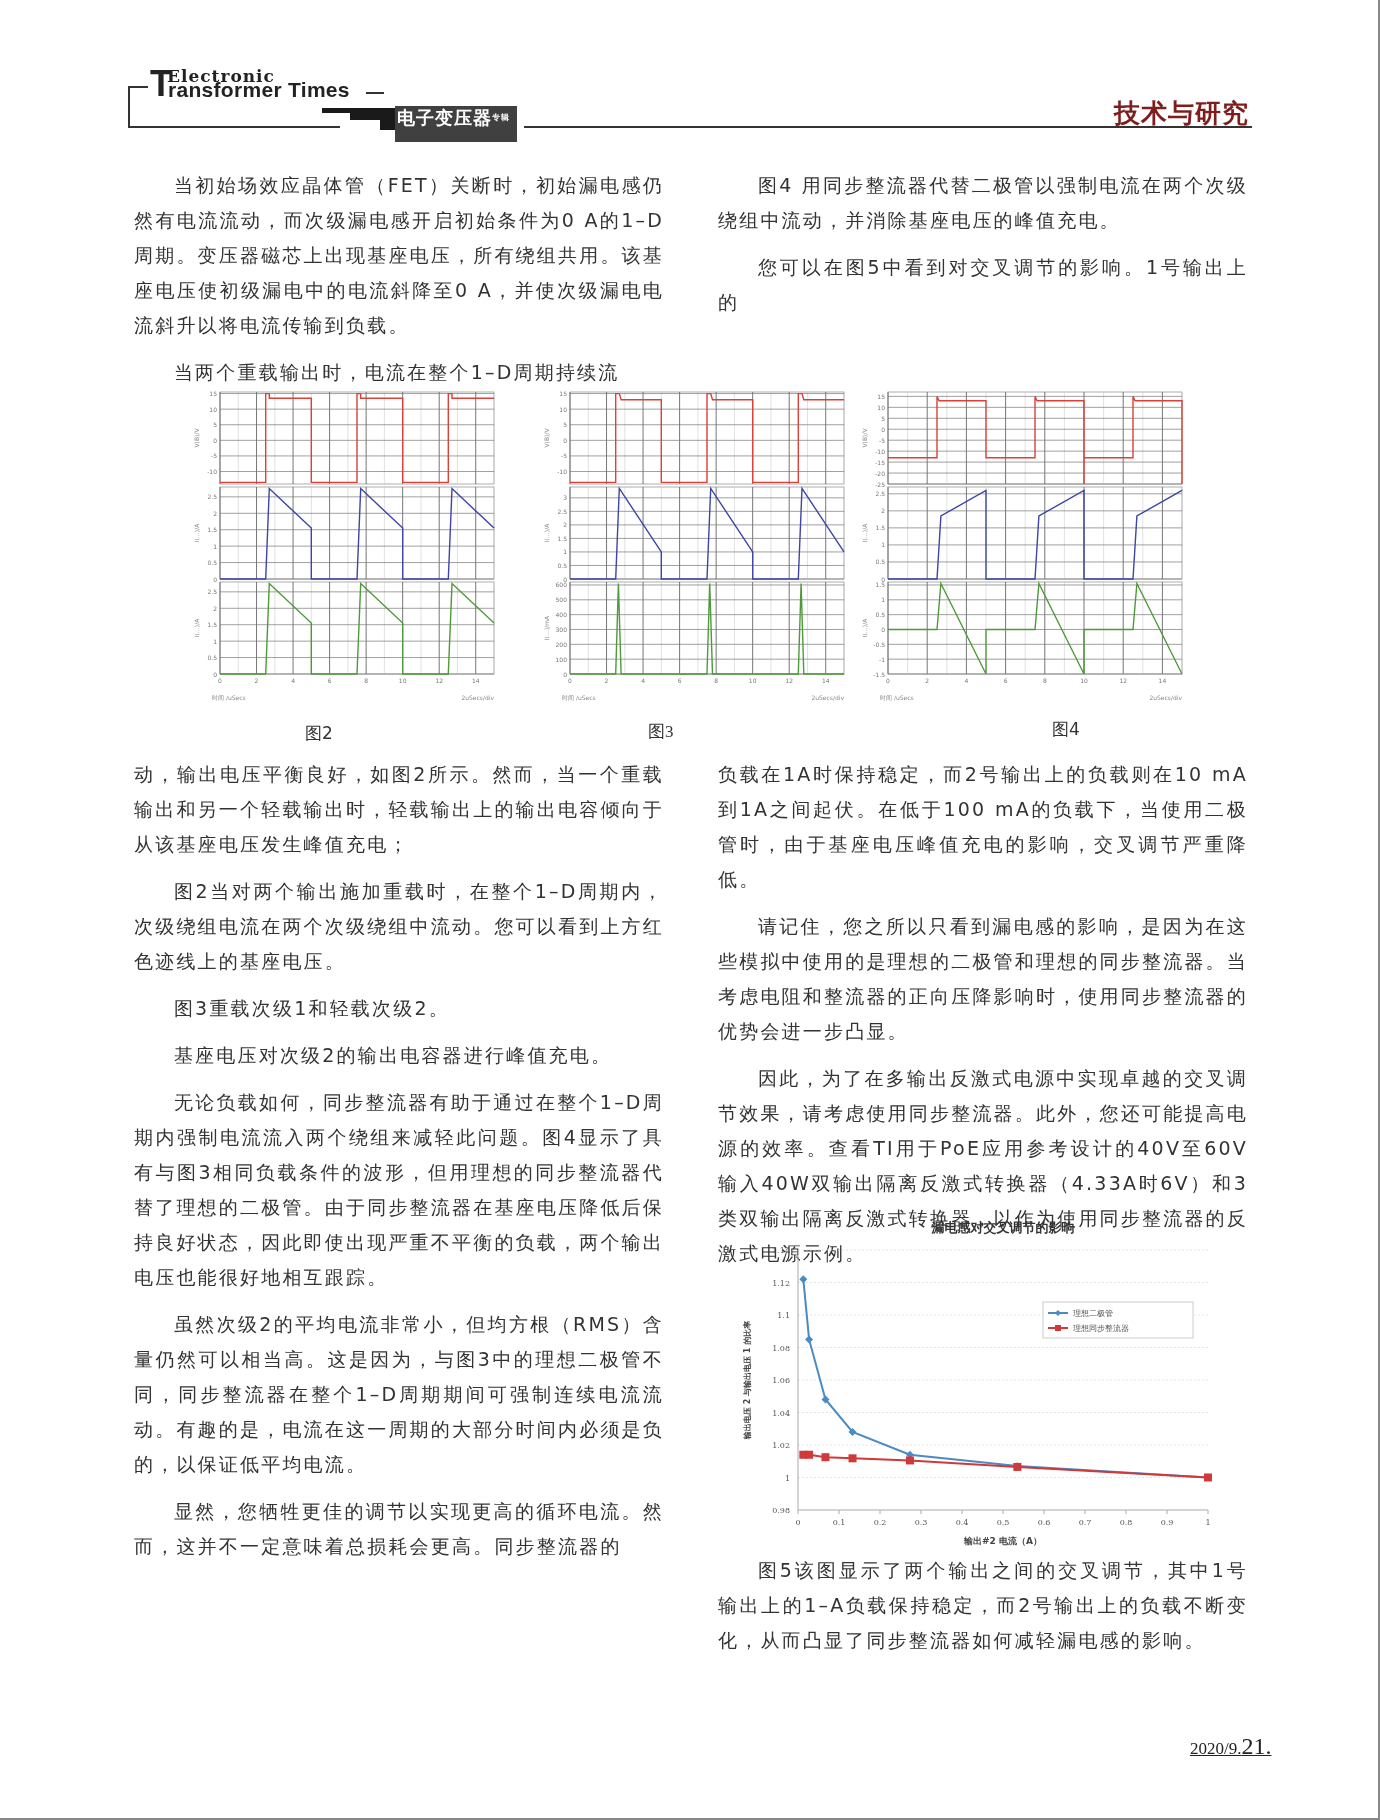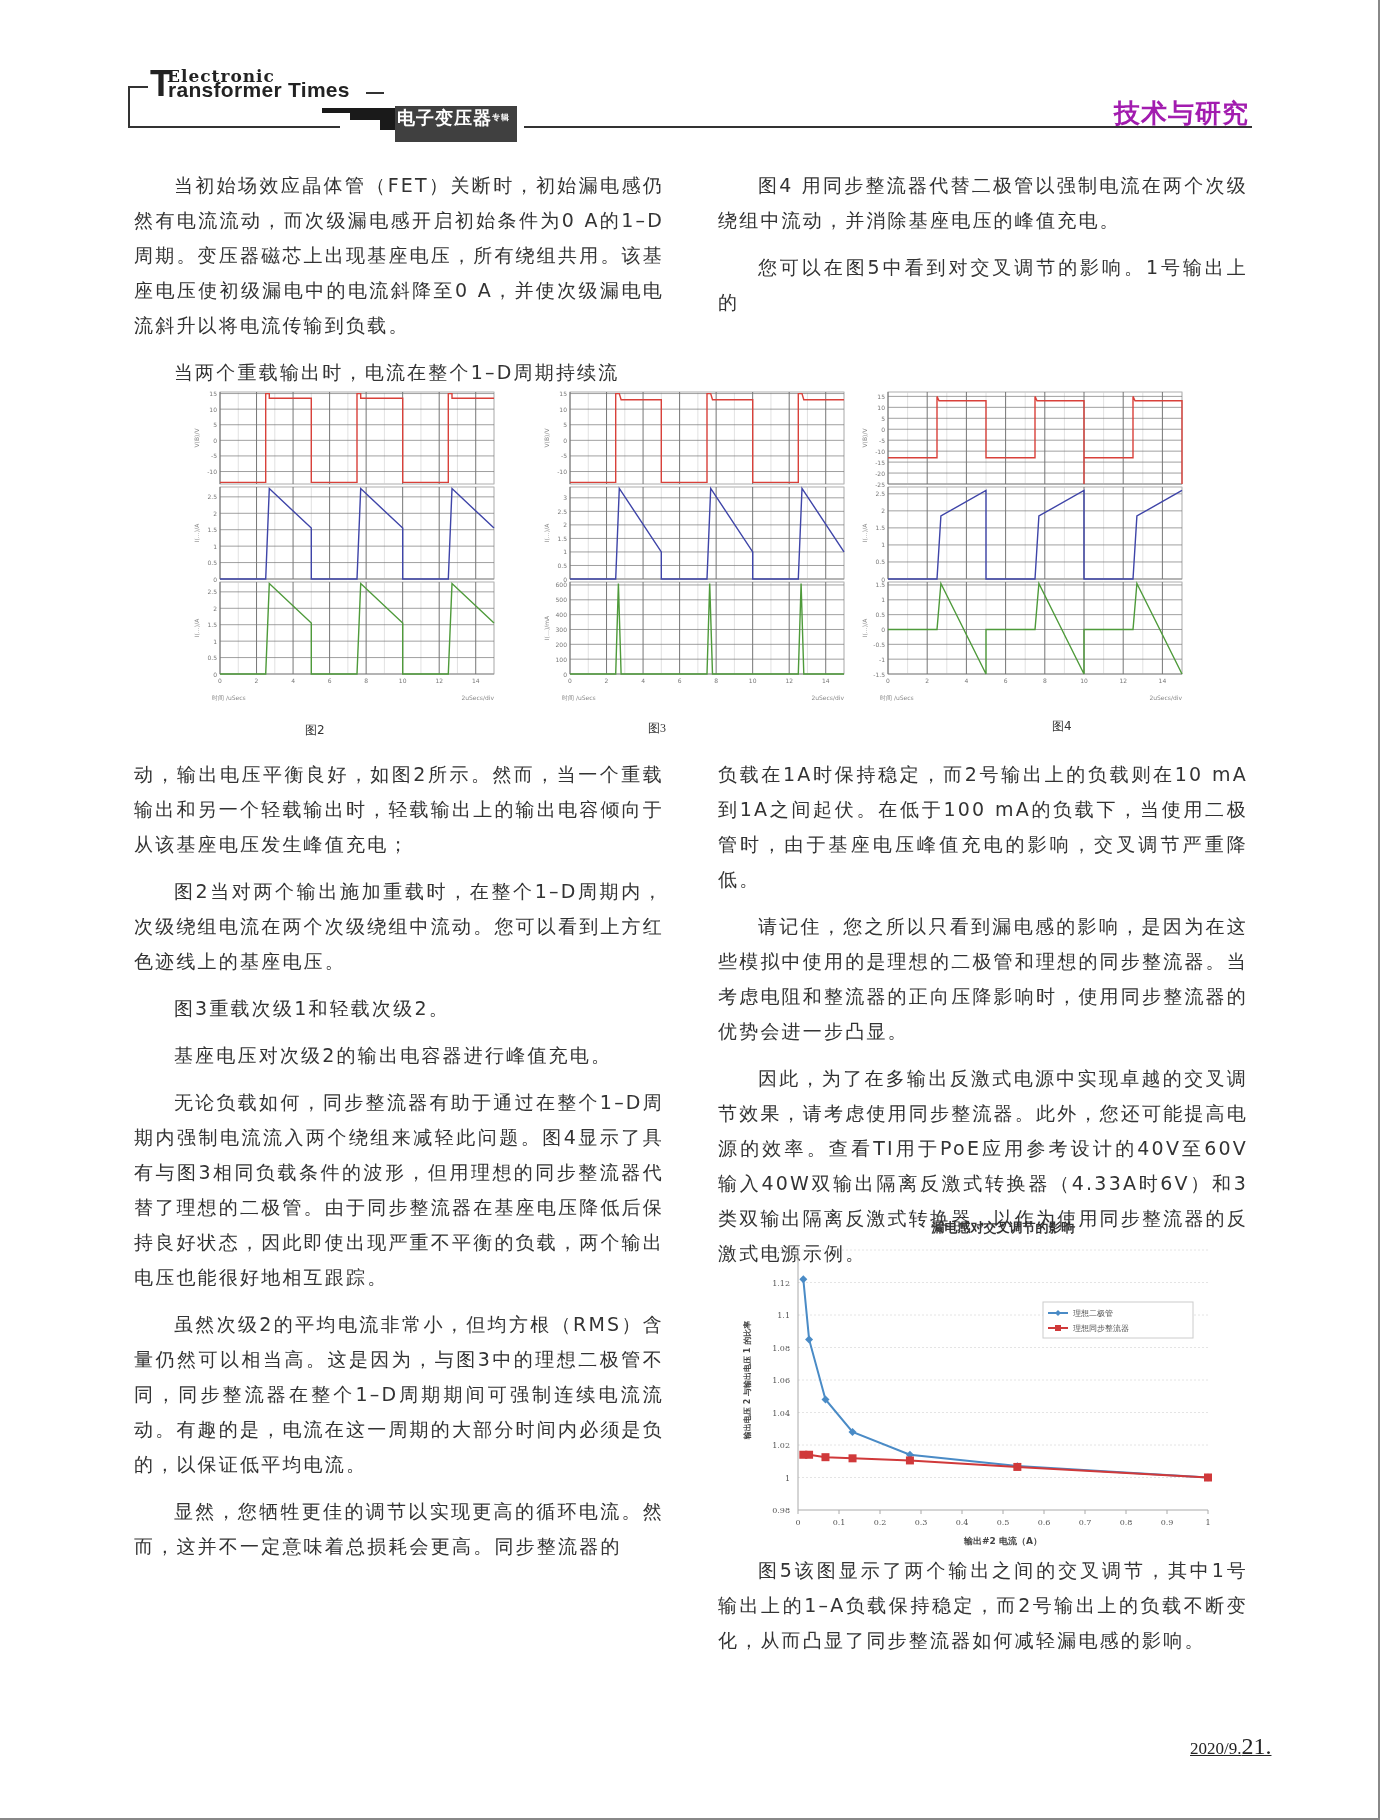--- a/index.html
+++ b/index.html
@@ -5,28 +5,28 @@
   html,body{margin:0;padding:0;background:#ffffff;}
   body{width:1380px;height:1820px;position:relative;overflow:hidden;font-family:"DejaVu Sans",sans-serif;color:#2a2a2a;}
   
   .hdr-line{position:absolute;background:#333;}
   .logo-small{position:absolute;left:167px;top:66px;font-family:"DejaVu Serif",serif;font-weight:bold;font-size:17px;letter-spacing:1px;color:#222;}
   .logo-T{position:absolute;left:150px;top:66px;font-family:"Liberation Sans",sans-serif;font-weight:bold;font-size:36px;color:#222;line-height:36px;}
   .logo-main{position:absolute;left:168px;top:78px;font-family:"Liberation Sans",sans-serif;font-weight:bold;font-size:21px;color:#222;letter-spacing:0.3px;}
   .cn-banner{position:absolute;left:395px;top:106px;width:120px;height:36px;background:#404040;color:#fff;font-family:"DejaVu Sans",sans-serif;font-weight:bold;font-size:18px;line-height:24px;padding-left:2px;letter-spacing:1px;}
   .cn-banner small{font-size:8px;vertical-align:top;}
   .step{position:absolute;background:#1a1a1a;}
-  .section-title{position:absolute;right:131px;top:96px;font-family:"DejaVu Sans",sans-serif;font-weight:bold;font-size:26px;color:#a21caf;letter-spacing:1px;}
+  .section-title{position:absolute;right:131px;top:96px;font-family:"DejaVu Sans",sans-serif;font-weight:bold;font-size:26px;color:#7f1d1d;letter-spacing:1px;}
   
   .col{position:absolute;width:530px;font-size:19px;line-height:35px;color:#333;text-align:justify;letter-spacing:2.2px;}
   .col p{margin:0 0 12px 0;text-indent:2.1em;}
   .col p.noind{text-indent:0;}
   
   .fig{position:absolute;}
-  .fig-cap{position:absolute;font-size:12px;color:#333;}
+  .fig-cap{position:absolute;font-size:17px;color:#333;}
   .chart-title{font-family:"DejaVu Serif",serif;}
   .footer{position:absolute;left:1190px;top:1733px;font-family:"Liberation Serif",serif;color:#222;text-decoration:underline;}
   .footer .a{font-size:17px;}
   .footer .b{font-size:24px;}
   .edge{position:absolute;right:0;top:0;width:2px;height:1820px;background:#888;}
   .edge-b{position:absolute;left:0;bottom:0;width:1380px;height:2px;background:#888;}
 </style>
 </head>
 <body>
 

